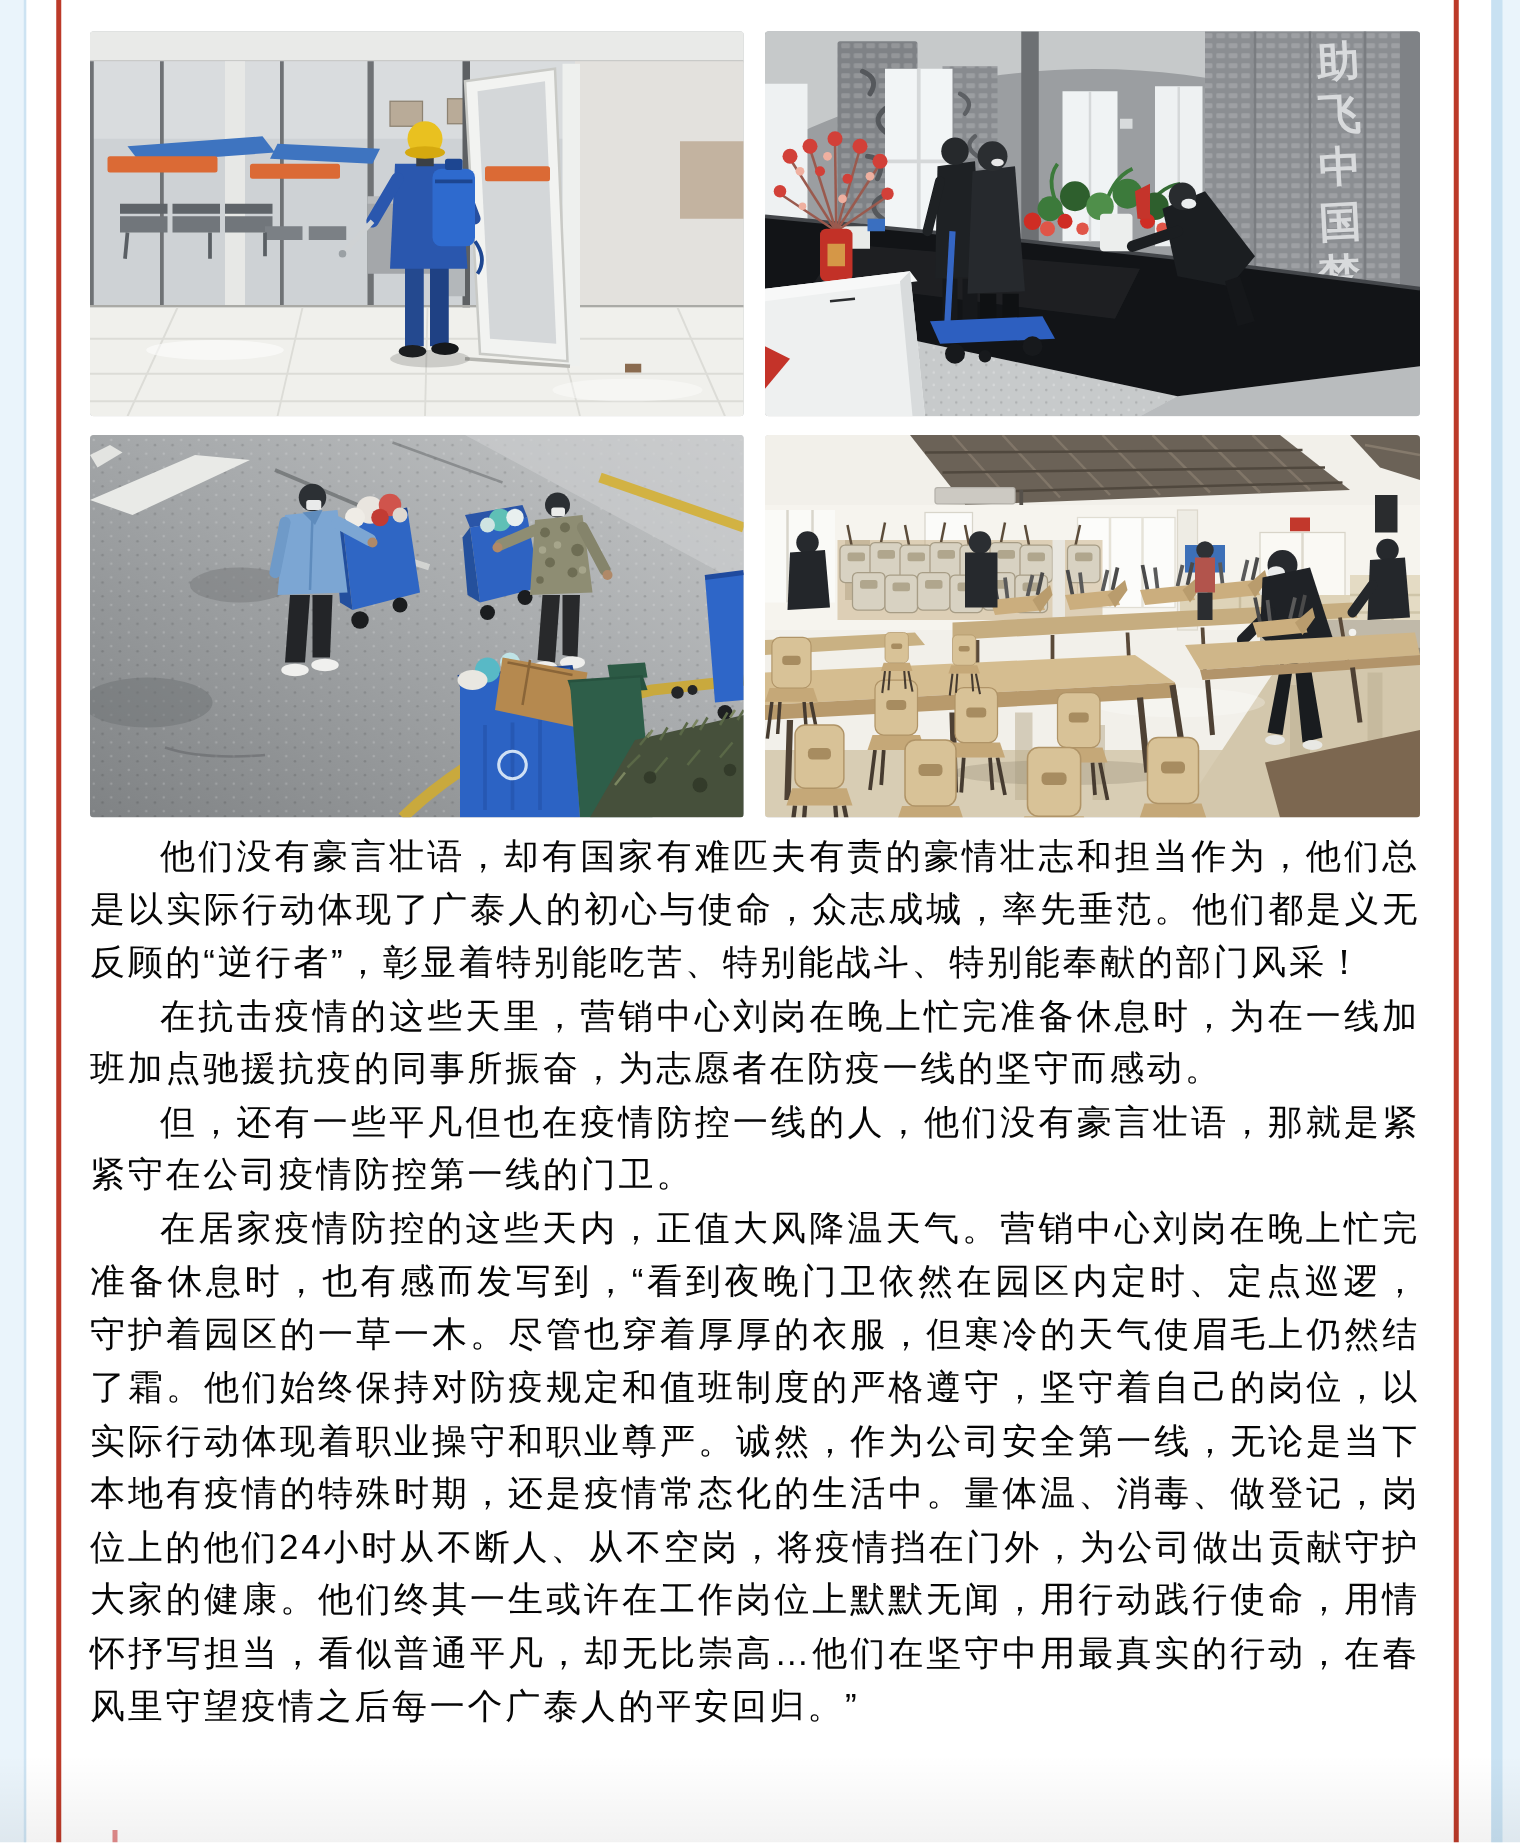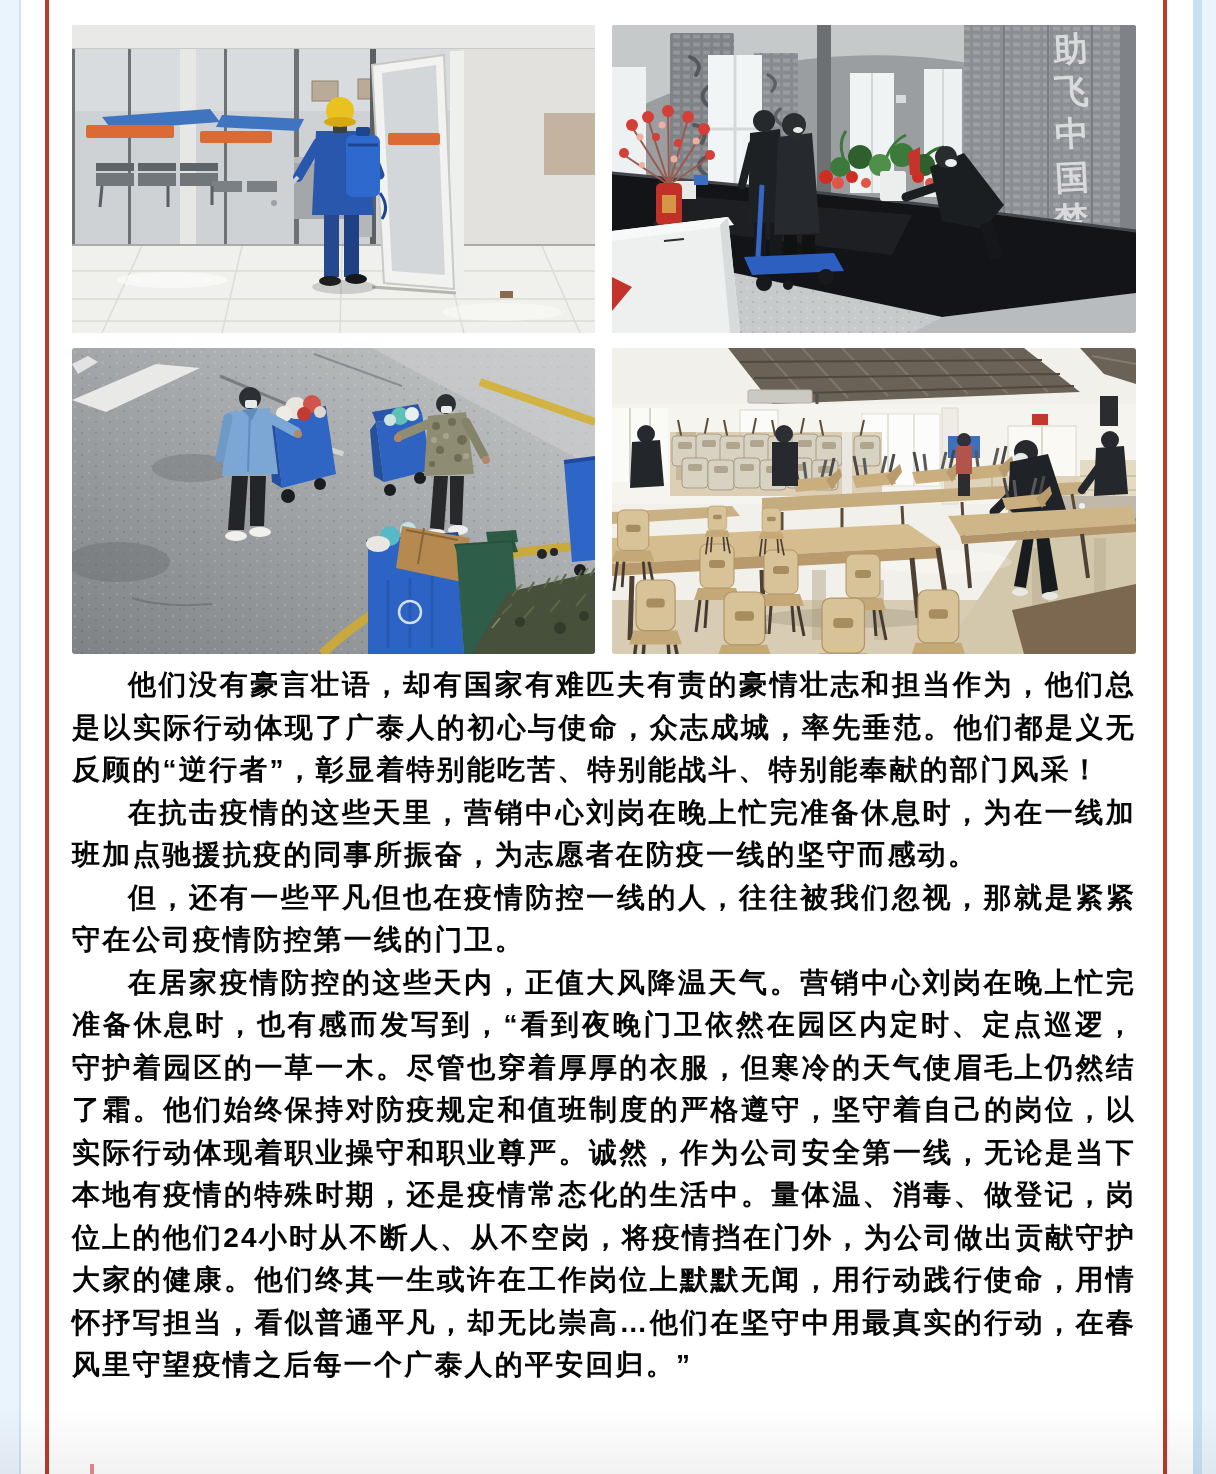--- a/index.html
+++ b/index.html
@@ -12,21 +12,21 @@
   .redline-left{left:45px}
   .redline-right{left:1163px}
   .content{position:absolute;left:72px;top:25px;width:1064px}
   .photo-grid{display:grid;grid-template-columns:523px 524px;grid-template-rows:308px 306px;
               column-gap:17px;row-gap:15px}
   figure{margin:0}
   .photo{border-radius:3px;overflow:hidden;background:#d9dadb}
   .photo svg{display:block;width:100%;height:100%}
   .article{margin-top:10px;width:1064px}
   .article p{margin:0;text-indent:2em;font-size:28px;line-height:42.5px;
-             letter-spacing:2.2px;color:#060606;text-align:justify;font-weight:700}
+             letter-spacing:2.2px;color:#060606;text-align:justify;font-weight:400}
   .bottom-tick{position:absolute;left:90px;top:1464px;width:4px;height:10px;background:#e38c8c}
   .page-shadow{position:absolute;left:0;bottom:0;width:100%;height:70px;pointer-events:none;
                background:linear-gradient(rgba(0,0,0,0),rgba(0,0,0,0.05))}
   .callig{font-family:"Liberation Serif",serif;font-weight:bold;font-size:34px;fill:#d8dadc}
 </style>
 </head>
 <body>
 
 <div class="strip strip-left"></div>
 <div class="strip strip-right"></div>
@@ -648,19 +648,19 @@
               <use href="#chr"></use>
             </g>
         </g>
       </svg>
     </figure>
   </div>
 
   <div class="article">
     <p>他们没有豪言壮语，却有国家有难匹夫有责的豪情壮志和担当作为，他们总是以实际行动体现了广泰人的初心与使命，众志成城，率先垂范。他们都是义无反顾的“逆行者”，彰显着特别能吃苦、特别能战斗、特别能奉献的部门风采！</p>
     <p>在抗击疫情的这些天里，营销中心刘岗在晚上忙完准备休息时，为在一线加班加点驰援抗疫的同事所振奋，为志愿者在防疫一线的坚守而感动。</p>
-    <p>但，还有一些平凡但也在疫情防控一线的人，往往被我们忽视，那就是紧紧守在公司疫情防控第一线的门卫。</p>
+    <p>但，还有一些平凡但也在疫情防控一线的人，他们没有豪言壮语，那就是紧紧守在公司疫情防控第一线的门卫。</p>
     <p>在居家疫情防控的这些天内，正值大风降温天气。营销中心刘岗在晚上忙完准备休息时，也有感而发写到，“看到夜晚门卫依然在园区内定时、定点巡逻，守护着园区的一草一木。尽管也穿着厚厚的衣服，但寒冷的天气使眉毛上仍然结了霜。他们始终保持对防疫规定和值班制度的严格遵守，坚守着自己的岗位，以实际行动体现着职业操守和职业尊严。诚然，作为公司安全第一线，无论是当下本地有疫情的特殊时期，还是疫情常态化的生活中。量体温、消毒、做登记，岗位上的他们24小时从不断人、从不空岗，将疫情挡在门外，为公司做出贡献守护大家的健康。他们终其一生或许在工作岗位上默默无闻，用行动践行使命，用情怀抒写担当，看似普通平凡，却无比崇高…他们在坚守中用最真实的行动，在春风里守望疫情之后每一个广泰人的平安回归。”</p>
   </div>
 </div>
 
 <div class="bottom-tick"></div>
 <div class="page-shadow"></div>
 
 </body></html>

